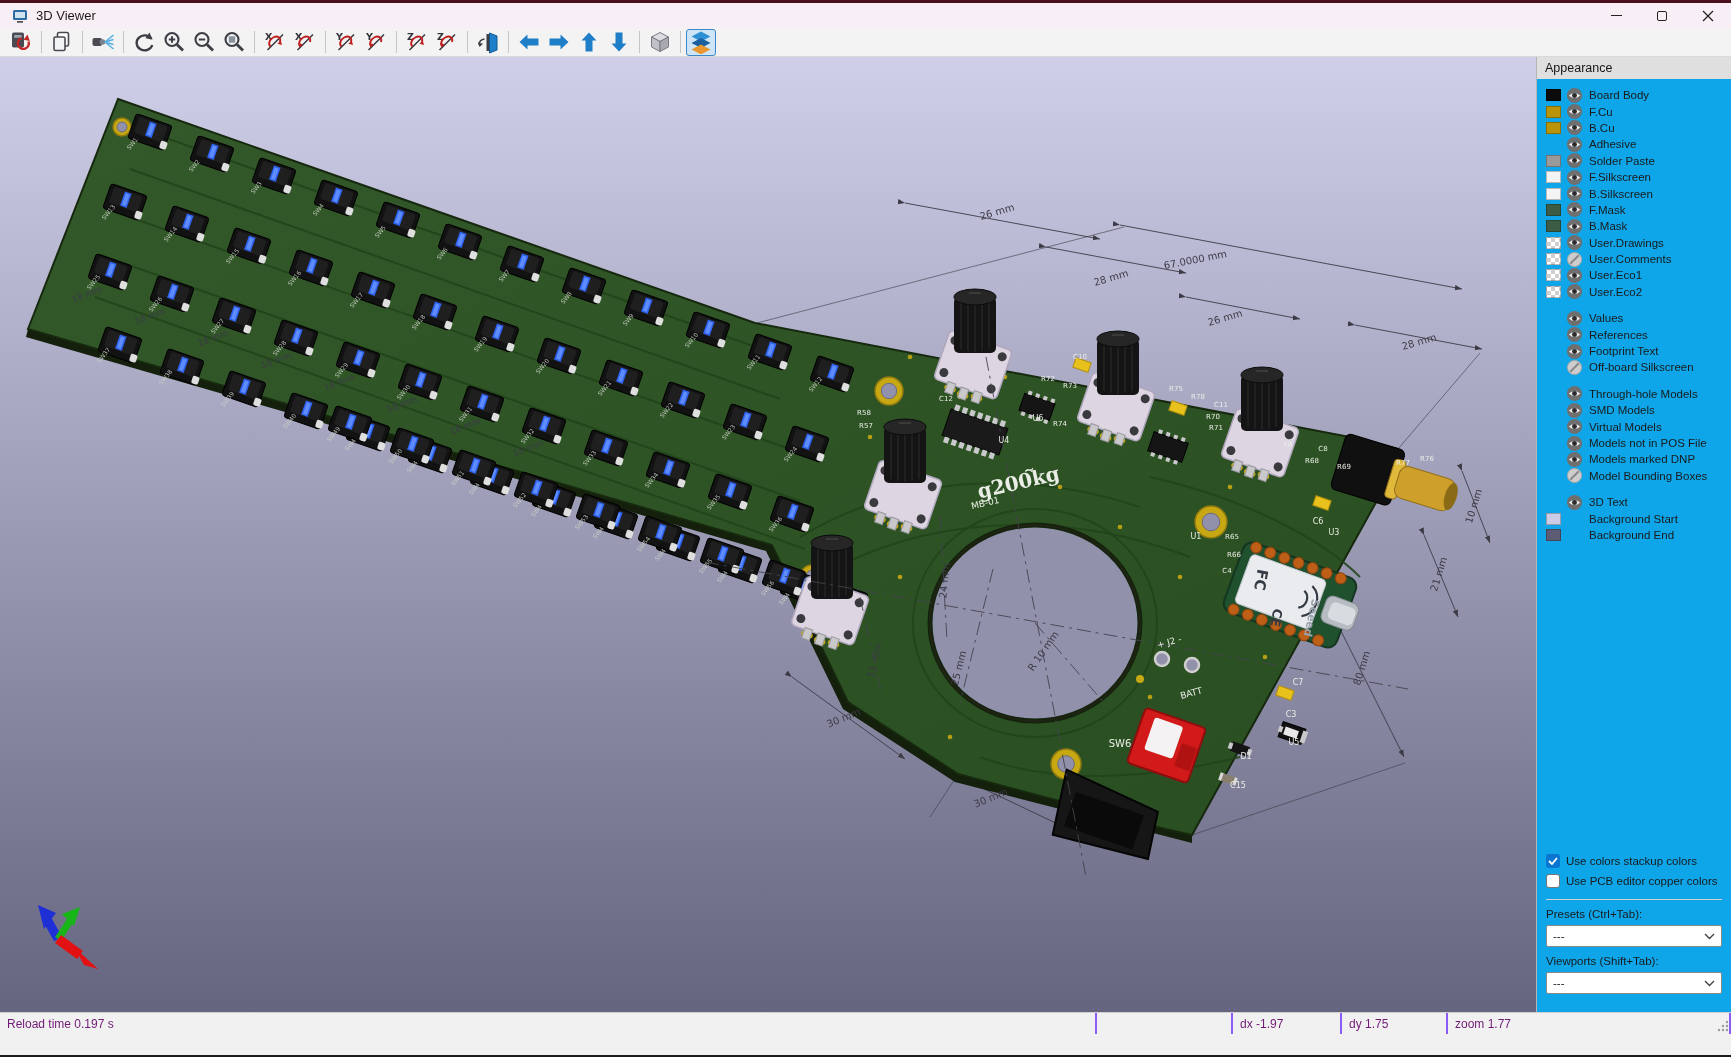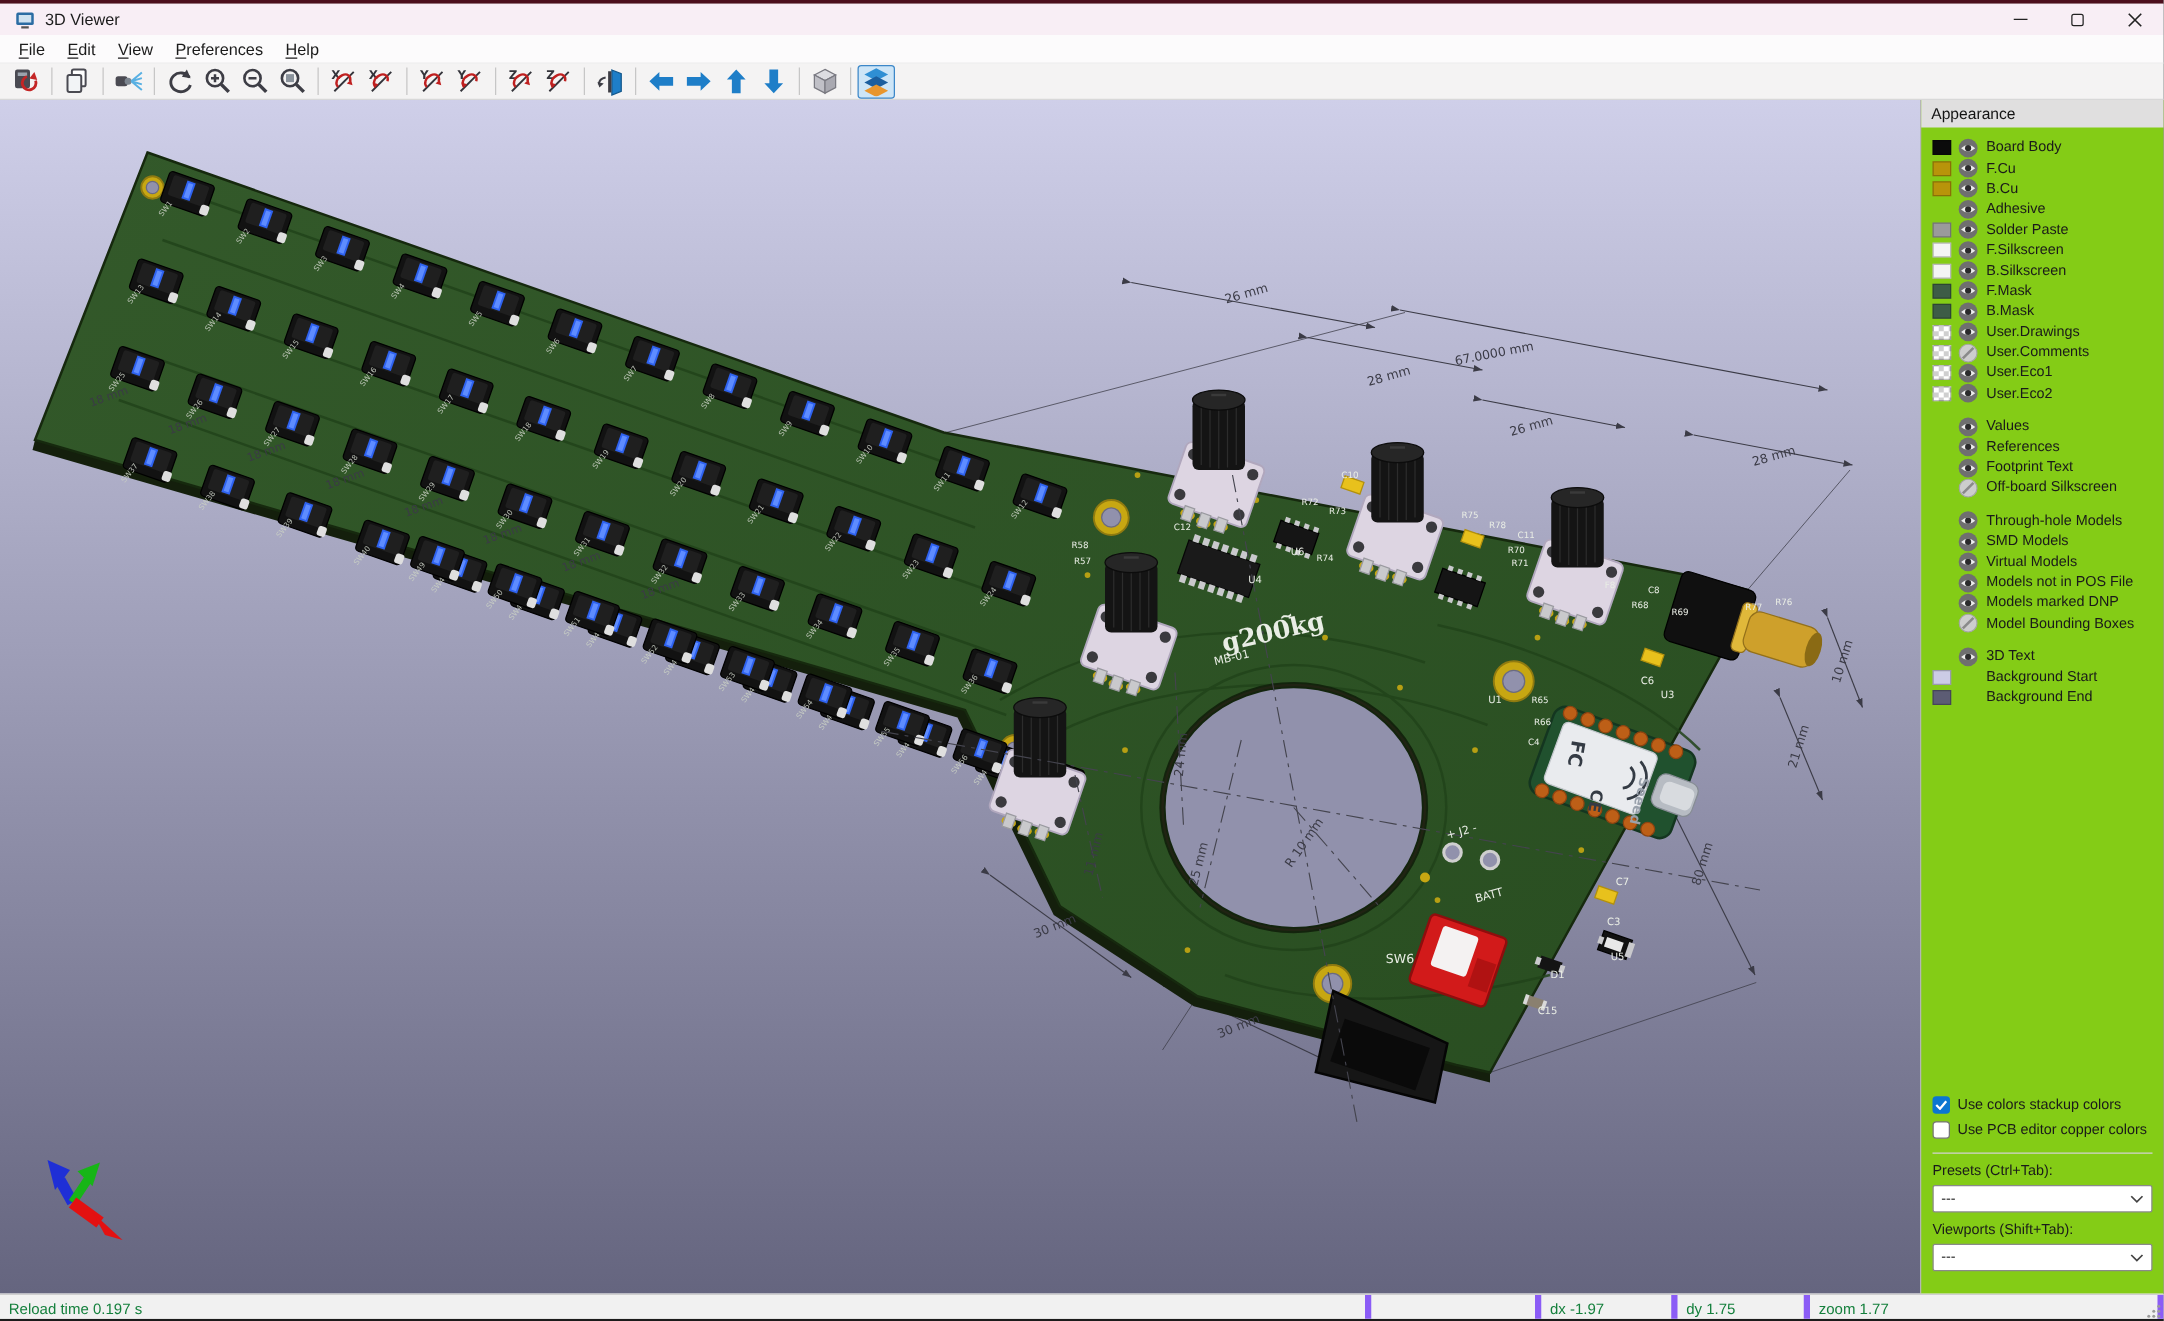--- a/index.html
+++ b/index.html
@@ -24,21 +24,21 @@
   #toolbar{height:29px;background:#f4f3f3;display:flex;align-items:center;padding-left:6px;border-bottom:1px solid #d8d8d8;}
   .tb-btn{width:30px;height:27px;display:flex;align-items:center;justify-content:center;border:1px solid transparent;border-radius:3px;}
   .tb-btn svg{display:block;}
   .tb-btn.active{background:#cde5f7;border-color:#3c87c8;}
   .tb-sep{width:1px;height:22px;background:#c6c6c6;margin:0 5px;}
   
   #main{position:relative;width:1731px;height:955px;display:flex;}
   #viewport{width:1536px;height:955px;position:relative;}
   #viewport svg{display:block;}
   
-  #panel{width:195px;height:955px;background:#84cc16;border-left:1px solid #b5b5b5;display:flex;flex-direction:column;}
+  #panel{width:195px;height:955px;background:#0ea5e9;border-left:1px solid #b5b5b5;display:flex;flex-direction:column;}
   #panel-header{height:22px;background:#e0dfdf;font-size:12.5px;color:#141414;display:flex;align-items:center;padding-left:8px;flex:0 0 auto;}
   #layerlist{padding:8px 0 0 9px;}
   .app-section{margin-bottom:10px;}
   .app-row{display:flex;align-items:center;height:16.4px;}
   .sw{width:15px;height:12px;flex:0 0 15px;margin-right:5px;border:1px solid rgba(0,0,0,.25);}
   .sw.none{border-color:transparent;background:transparent;}
   .sw.checker{background:repeating-conic-gradient(#cfcfcf 0 25%,#ffffff 0 50%) 0 0/8px 8px;}
   .eyebox{width:17px;height:17px;flex:0 0 17px;margin-right:6px;display:flex;align-items:center;justify-content:center;}
   .app-label{font-size:11.5px;color:#1a1a1a;white-space:nowrap;}
   #panel-bottom{margin-top:auto;padding:0 9px 10px 9px;}
@@ -46,21 +46,21 @@
   .cb{width:14px;height:14px;border-radius:3px;margin-right:6px;flex:0 0 14px;display:flex;align-items:center;justify-content:center;}
   .cb.checked{background:#0b76d1;}
   .cb.un{background:#fff;border:1px solid #767676;}
   .cb-label{font-size:11.5px;color:#1a1a1a;white-space:nowrap;}
   .panel-divider{height:1px;background:#d2d2d2;margin:8px 0 8px 0;}
   .sel-label{font-size:11.5px;color:#1a1a1a;margin:4px 0 5px 0;}
   .select{height:22px;background:#fff;border:1px solid #8a8a8a;border-radius:2px;display:flex;align-items:center;padding:0 6px;margin-bottom:8px;}
   .select .val{font-size:11.5px;color:#1a1a1a;flex:1;}
   
   #statusbar{height:22px;background:#f1f1f1;border-top:1px solid #cfcfcf;display:flex;align-items:stretch;position:relative;}
-  .sb-field{display:flex;align-items:center;padding-left:7px;font-size:12px;color:#15803d;border-right:5px solid #8b5cf6;white-space:nowrap;overflow:hidden;}
+  .sb-field{display:flex;align-items:center;padding-left:7px;font-size:12px;color:#701a75;border-right:2px solid #8b5cf6;white-space:nowrap;overflow:hidden;}
   .sb-field:last-child{border-right:none;}
   #grip{position:absolute;right:2px;bottom:2px;}
 </style>
 </head>
 <body>
 
 <div id="win">
   <div id="topstrip"></div>
 
   <div id="titlebar">
@@ -80,27 +80,20 @@
           <i></i>
         </div>
         <div class="wc wc-close">
           <svg width="12" height="12" viewBox="0 0 12 12">
             <path d="M1,1 L11,11 M11,1 L1,11" stroke="#222" stroke-width="1.3"></path>
           </svg>
         </div>
       </div>
   </div>
 
-  <div id="menubar">
-      <span class="menu-item"><u>F</u>ile</span>
-      <span class="menu-item"><u>E</u>dit</span>
-      <span class="menu-item"><u>V</u>iew</span>
-      <span class="menu-item"><u>P</u>references</span>
-      <span class="menu-item"><u>H</u>elp</span>
-    </div>
   <div id="toolbar">
       <div class="tb-btn">
         <svg width="24" height="24" viewBox="0 0 24 24">
           <rect x="3" y="2.5" width="12" height="15" rx="1.8" fill="#4a4a52"></rect>
           <rect x="5.2" y="5" width="7.5" height="2.8" fill="#9ba3ad"></rect>
           <path d="M19.5,11.5 a5.5,5.5 0 1 1 -7,-3.3" stroke="#c42525" stroke-width="2.3" fill="none"></path>
           <path d="M18.5,4.5 L20.8,11 L14.5,9.8 Z" fill="#c42525"></path>
         </svg>
       </div>
       <div class="tb-sep"></div>

